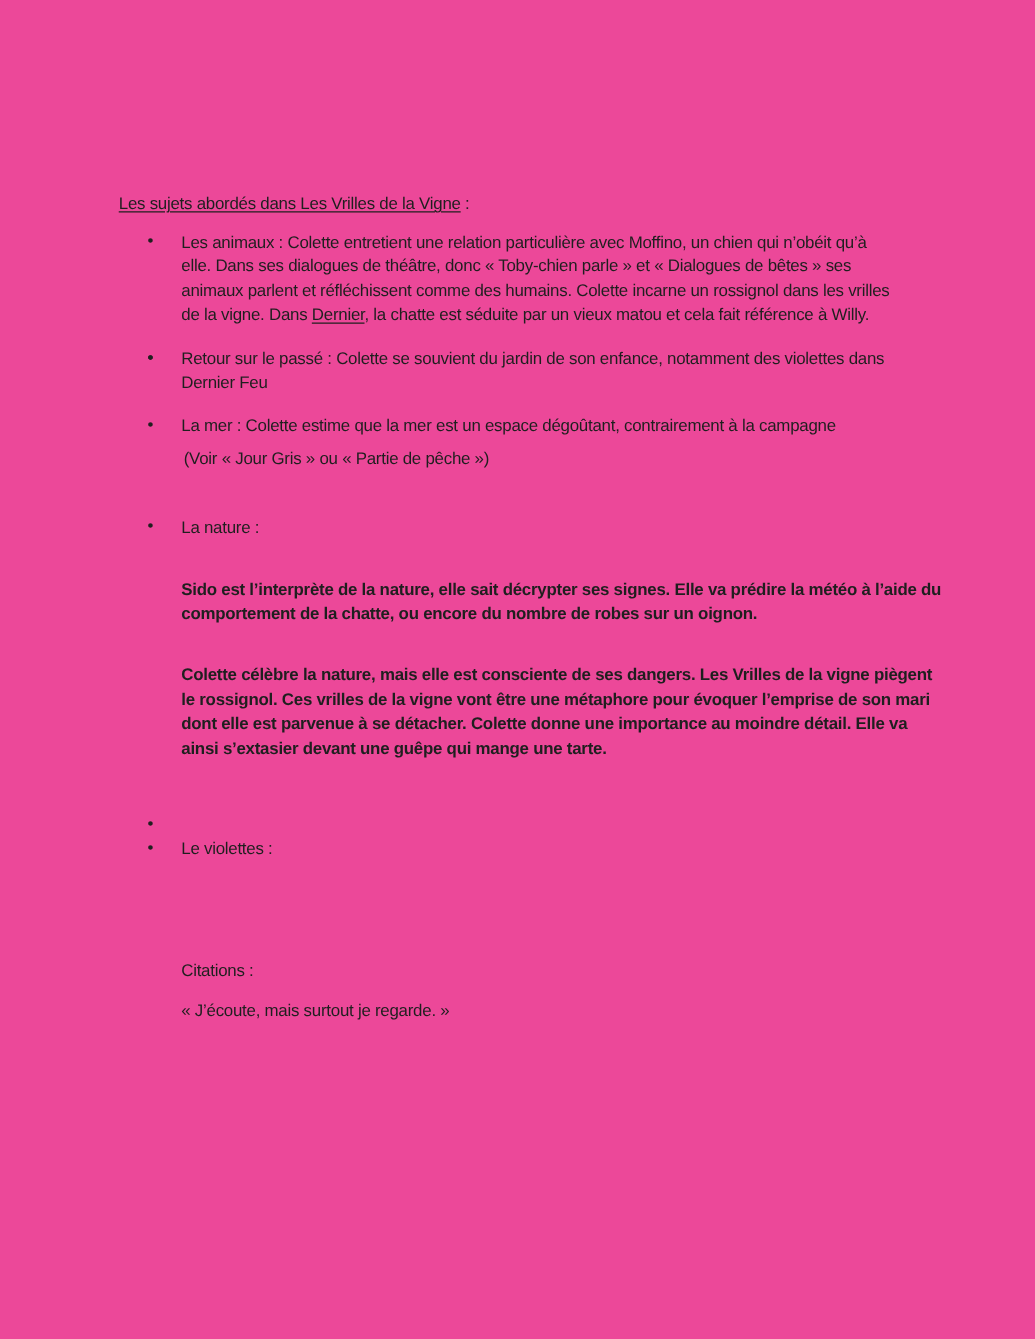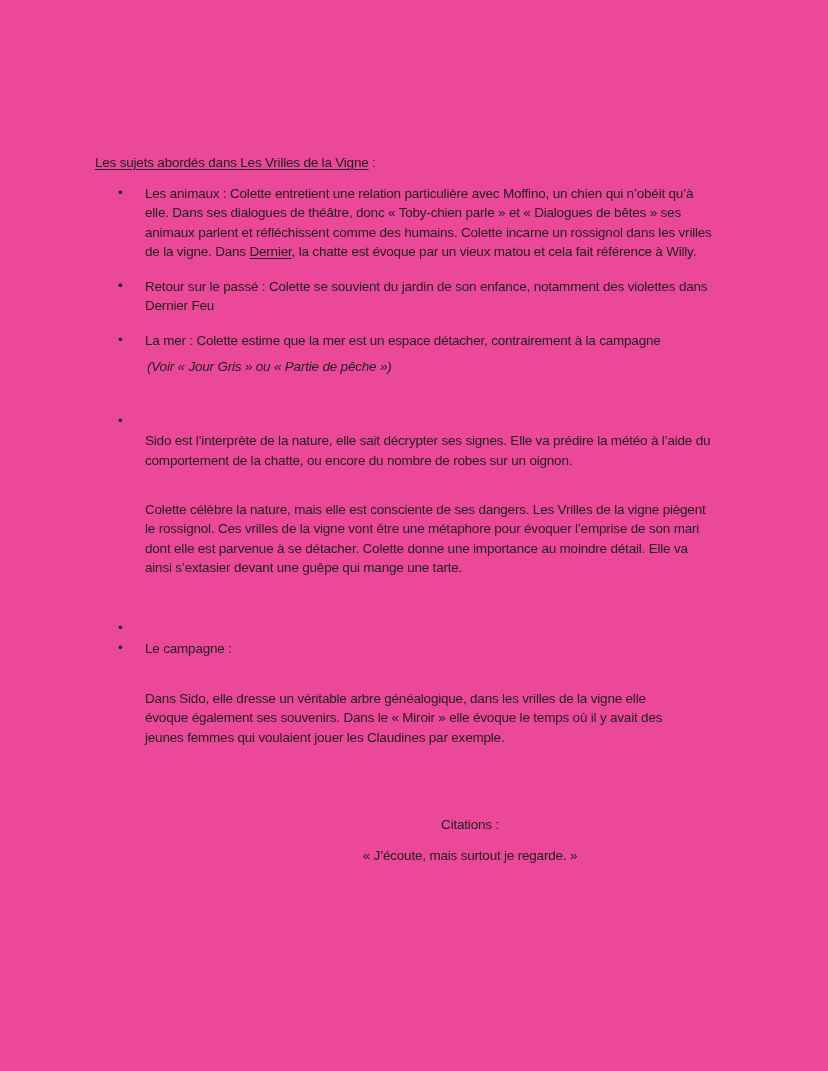--- a/index.html
+++ b/index.html
@@ -41,76 +41,72 @@
     position: absolute;
     left: 23px;
     top: -1px;
     white-space: normal;
   }
   li.mb-sm { margin-bottom: 7px; }
   .note {
     padding-left: 52px;
     margin-bottom: 35px;
     white-space: pre-line;
-    font-style: italic;
   }
   li.topic { margin-bottom: 0; }
   .topic-label { display: block; margin-bottom: 11px; }
-  .topic-para { margin-bottom: 10px; }
+  .topic-para { margin-bottom: 10px; font-weight: bold; }
   .topic-para.gap-after { margin-bottom: 22px; }
   .topic-para.gap-after-sm { margin-bottom: 9px; }
   .topic-para.no-gap { margin-bottom: 0; }
   .citations {
     padding-left: 50px;
     margin-top: 48px;
   }
-  .citations .para { margin-bottom: 12px; text-align: center; }
+  .citations .para { margin-bottom: 12px; }
 </style>
 </head>
 <body>
 
 <div class="page">
   <div class="doc">
 
     <div class="heading"><span class="u">Les sujets abordés dans Les Vrilles de la Vigne</span><span> :</span></div>
 
     <ul class="blist">
       <li class="bitem"><span class="dot">•</span><span>Les animaux : Colette entretient une relation particulière avec Moffino, un chien qui n’obéit qu’à
 elle. Dans ses dialogues de théâtre, donc « Toby-chien parle » et « Dialogues de bêtes » ses
 animaux parlent et réfléchissent comme des humains. Colette incarne un rossignol dans les vrilles
-de la vigne. Dans </span><span class="u">Dernier</span><span>, la chatte est évoque par un vieux matou et cela fait référence à Willy.</span></li>
+de la vigne. Dans </span><span class="u">Dernier</span><span>, la chatte est séduite par un vieux matou et cela fait référence à Willy.</span></li>
 
       <li class="bitem"><span class="dot">•</span></li>
 
       <li class="bitem"><span class="dot">•</span><span>Retour sur le passé : Colette se souvient du jardin de son enfance, notamment des violettes dans
 Dernier Feu</span></li>
 
-      <li class="bitem mb-sm"><span class="dot">•</span><span>La mer : Colette estime que la mer est un espace détacher, contrairement à la campagne</span></li>
+      <li class="bitem mb-sm"><span class="dot">•</span><span>La mer : Colette estime que la mer est un espace dégoûtant, contrairement à la campagne</span></li>
     </ul>
 
     <div class="note">(Voir « Jour Gris » ou « Partie de pêche »)</div>
 
 
     <ul class="blist">
-      <li class="bitem topic"><span class="dot">•</span>
+      <li class="bitem topic"><span class="dot">•</span><span class="topic-label">La nature :</span>
         <div class="para topic-para">Sido est l’interprète de la nature, elle sait décrypter ses signes. Elle va prédire la météo à l’aide du
 comportement de la chatte, ou encore du nombre de robes sur un oignon.</div>
         <div class="para topic-para gap-after">Colette célèbre la nature, mais elle est consciente de ses dangers. Les Vrilles de la vigne piègent
 le rossignol. Ces vrilles de la vigne vont être une métaphore pour évoquer l’emprise de son mari
 dont elle est parvenue à se détacher. Colette donne une importance au moindre détail. Elle va
 ainsi s’extasier devant une guêpe qui mange une tarte.</div>
       </li>
 
       <li class="bitem topic"><span class="dot">•</span>
       </li>
 
-      <li class="bitem topic"><span class="dot">•</span><span class="topic-label">Le campagne :</span>
-        <div class="para topic-para no-gap">Dans Sido, elle dresse un véritable arbre généalogique, dans les vrilles de la vigne elle
-évoque également ses souvenirs. Dans le « Miroir » elle évoque le temps où il y avait des
-jeunes femmes qui voulaient jouer les Claudines par exemple.</div>
+      <li class="bitem topic"><span class="dot">•</span><span class="topic-label">Le violettes :</span>
       </li>
     </ul>
 
     <div class="citations">
       <div class="para">Citations :</div>
       <div class="para">« J’écoute, mais surtout je regarde. »</div>
 
     </div>
 
   </div>

